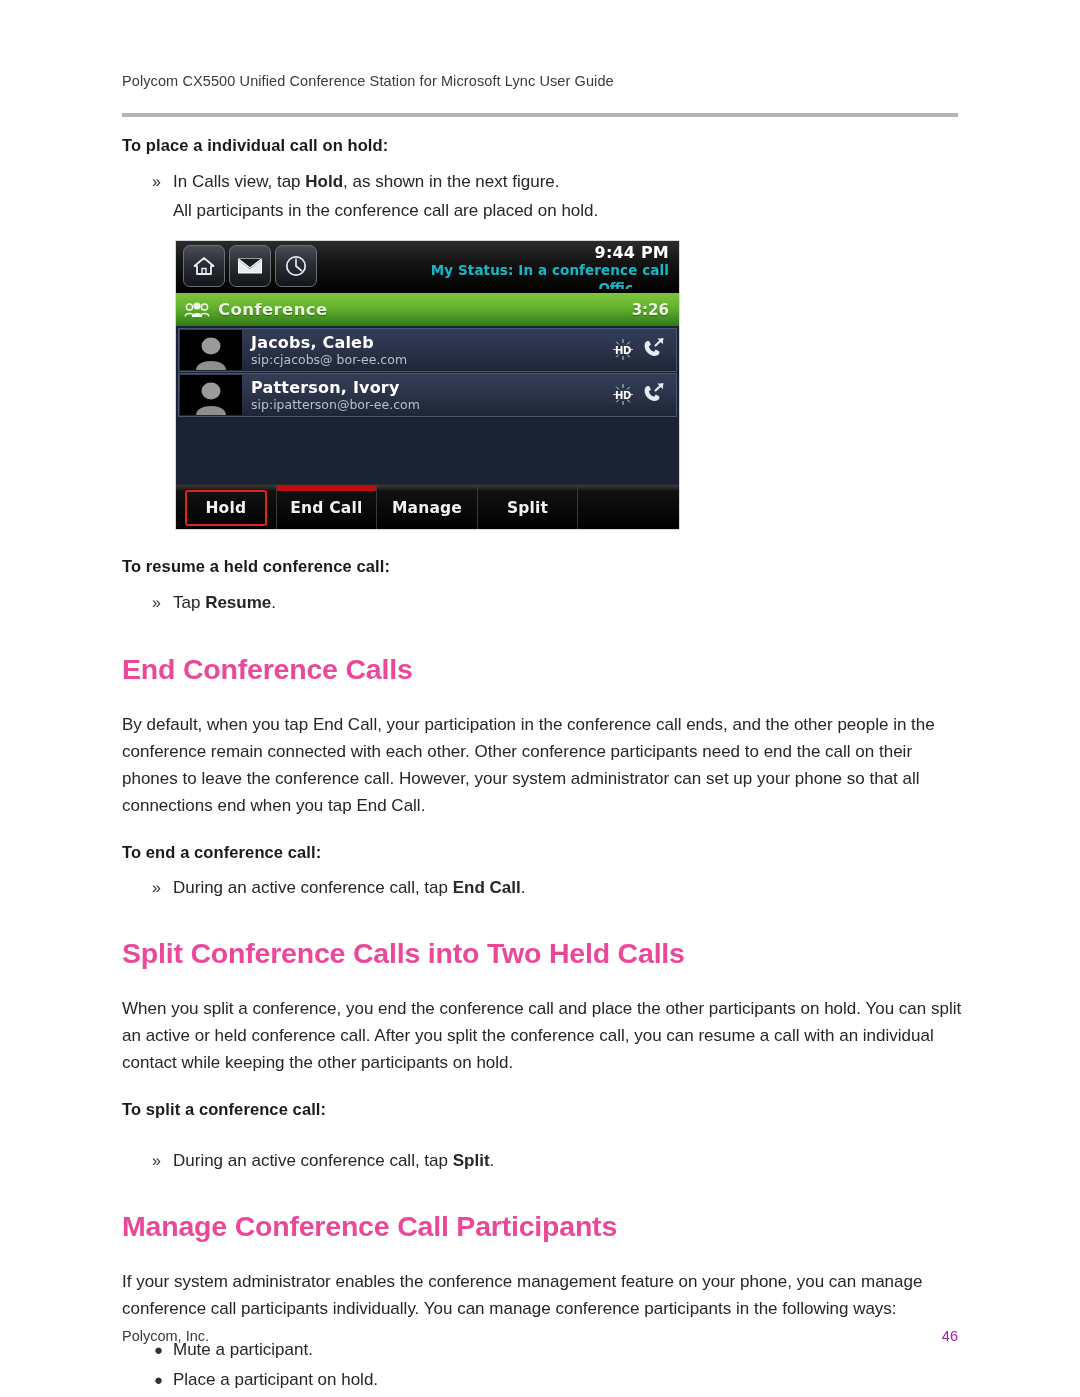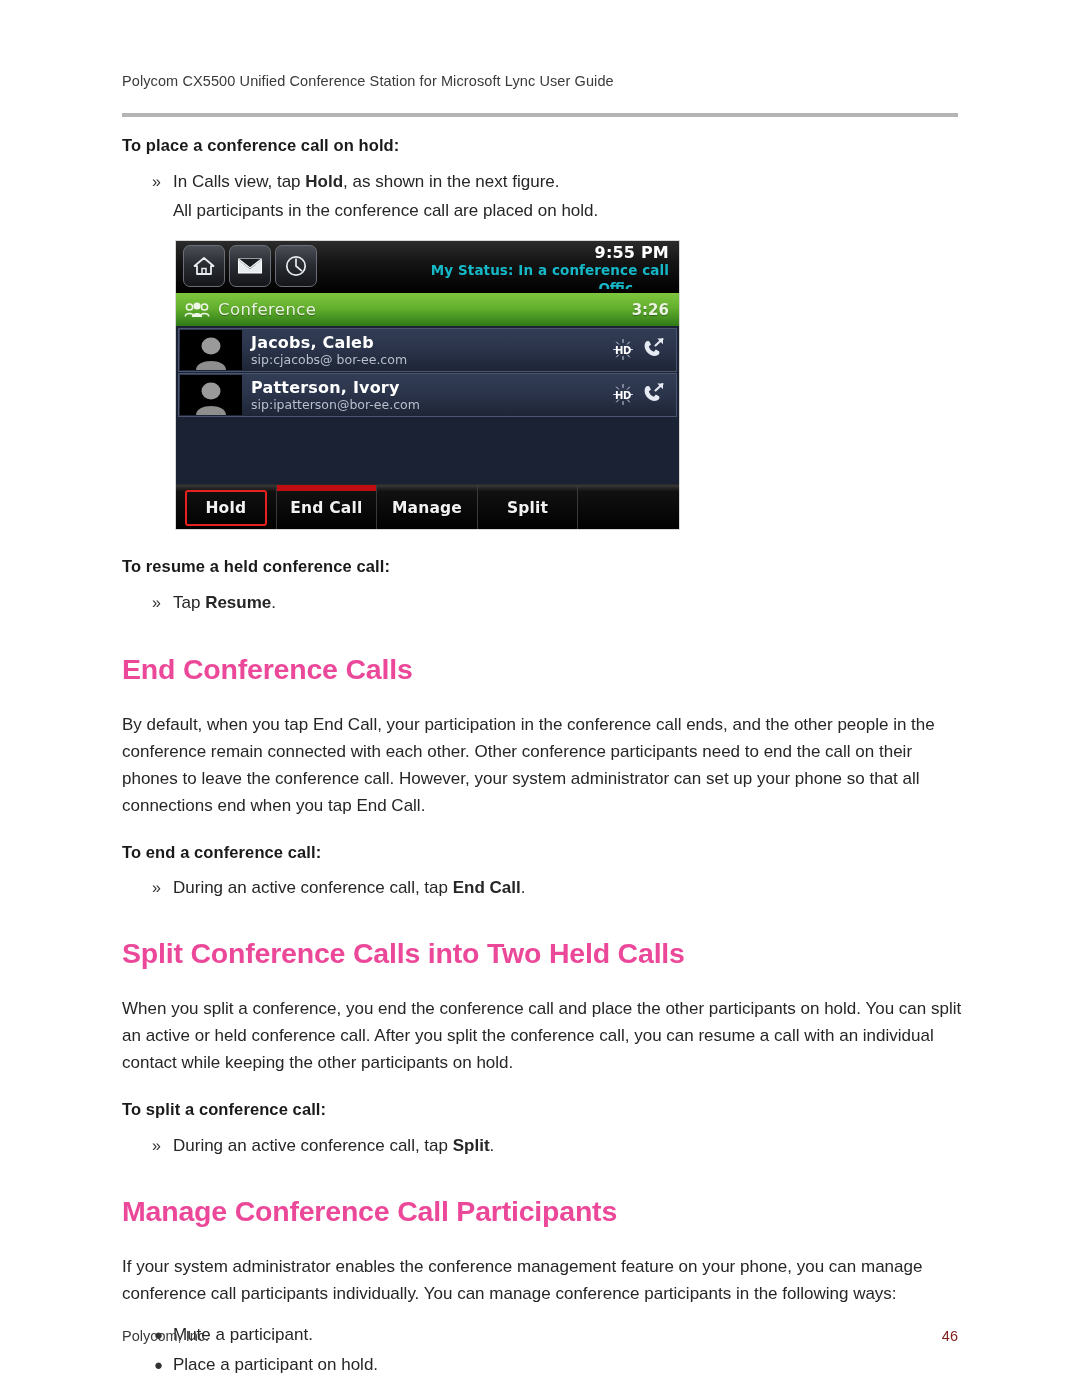--- a/index.html
+++ b/index.html
@@ -199,21 +199,21 @@
     position: relative;
     height: 33px;
     background: linear-gradient(to bottom, #7fc63e 0%, #63b02e 45%, #2f7a17 100%);
     display: flex;
     align-items: center;
     padding: 0 10px 0 8px;
   }
   .ph-confbar .grp-icon { flex: 0 0 auto; margin-right: 8px; display:flex; }
   .ph-conf-label {
     font-size: 16.5px;
-    font-weight: normal;
+    font-weight: bold;
     color: #e9f3e0;
     letter-spacing: 0.4px;
     text-shadow: 0 1px 1px rgba(0,0,0,.35);
   }
   .ph-conf-timer {
     margin-left: auto;
     font-size: 15px;
     font-weight: bold;
     color: #e9f3e0;
     text-shadow: 0 1px 1px rgba(0,0,0,.35);
@@ -334,34 +334,34 @@
     left: 122px;
     top: 1316px;
     font-size: 14.5px;
     color: #3a3a3a;
   }
   .footer-right {
     position: absolute;
     right: 122px;
     top: 1316px;
     font-size: 14.5px;
-    color: #7f1d1d;
+    color: #a21caf;
   }
 </style>
 </head>
 <body>
 
 <div class="page">
 
   <div class="running-header">Polycom CX5500 Unified Conference Station for Microsoft Lync User Guide</div>
   <div class="header-rule"></div>
 
   <div class="content">
 
-    <div class="proc-title">To place a conference call on hold:</div>
+    <div class="proc-title">To place a individual call on hold:</div>
 
     <div class="chev-item">
       <span class="chev">»</span>
       <span>In Calls view, tap </span><b>Hold</b><span>, as shown in the next figure.</span>
     </div>
 
     <div class="sub-note">All participants in the conference call are placed on hold.</div>
   </div>
 
   <div class="figure">
@@ -385,21 +385,21 @@
         </div>
 
         <div class="ph-icon">
           <svg width="24" height="24" viewBox="0 0 24 24">
             <circle cx="12" cy="12" r="9.2" fill="none" stroke="#e9ecef" stroke-width="1.7"></circle>
             <path d="M12 5.2 L12 12 L17.4 16.6" fill="none" stroke="#e9ecef" stroke-width="1.7" stroke-linecap="round"></path>
           </svg>
         </div>
       </div>
 
-      <div class="ph-time">9:55 PM</div>
+      <div class="ph-time">9:44 PM</div>
       <div class="ph-mystatus">My Status: In a conference call</div>
       <div class="ph-mystatus2">Offic ...</div>
     </div>
 
     <div class="ph-confbar">
       <span class="grp-icon">
         <svg width="26" height="20" viewBox="0 0 26 20">
           <circle cx="5.5" cy="7" r="3.1" fill="none" stroke="#eef6e6" stroke-width="1.5"></circle>
           <path d="M1.3 16.5 C1.3 12.6 9.7 12.6 9.7 16.5" fill="none" stroke="#eef6e6" stroke-width="1.5"></path>
           <circle cx="20.5" cy="7" r="3.1" fill="none" stroke="#eef6e6" stroke-width="1.5"></circle>
@@ -526,21 +526,21 @@
 
     <div class="chev-item" style="margin-bottom:35px;">
       <span class="chev">»</span>
       <span>During an active conference call, tap </span><b>End Call</b><span>.</span>
     </div>
 
     <h1 class="section" style="margin-bottom:25px;">Split Conference Calls into Two Held Calls</h1>
 
     <div class="body-block" style="margin-bottom:22px;">When you split a conference, you end the conference call and place the other participants on hold. You can split an active or held conference call. After you split the conference call, you can resume a call with an individual contact while keeping the other participants on hold.</div>
 
-    <div class="proc-title" style="margin-bottom:12px;">To split a conference call:</div>
+    <div class="proc-title" style="margin-bottom:27px;">To split a conference call:</div>
 
     <div class="chev-item" style="margin-bottom:35px;">
       <span class="chev">»</span>
       <span>During an active conference call, tap </span><b>Split</b><span>.</span>
     </div>
 
     <h1 class="section" style="margin-bottom:25px;">Manage Conference Call Participants</h1>
 
     <div class="body-block" style="margin-bottom:13px;margin-top:24px;">If your system administrator enables the conference management feature on your phone, you can manage conference call participants individually. You can manage conference participants in the following ways:</div>
 

